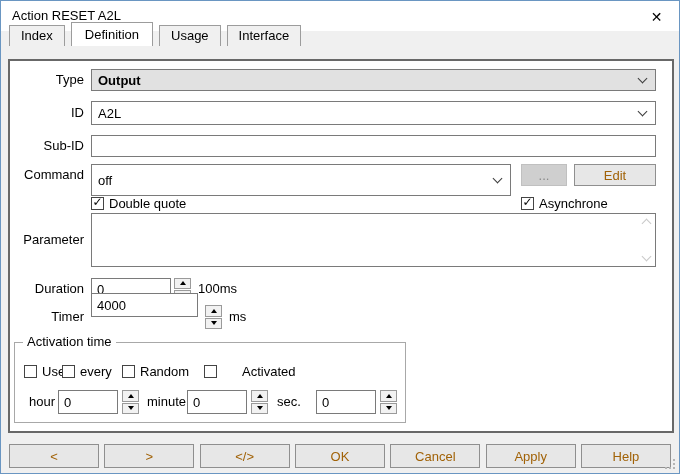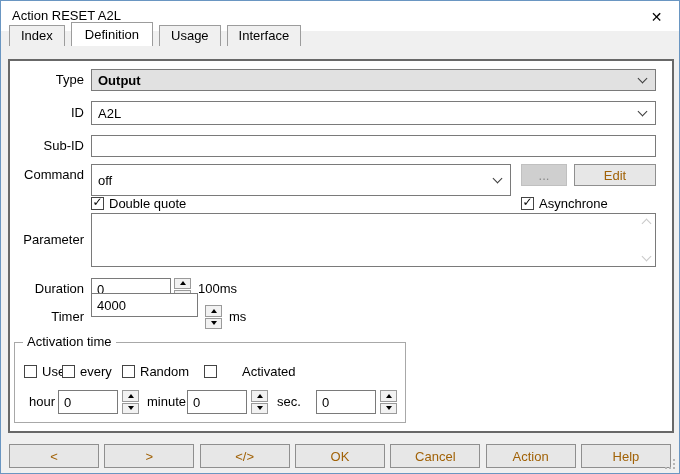--- a/index.html
+++ b/index.html
@@ -216,20 +216,20 @@
       </div>
     </div>
   </div>
 
   <div class="footer">
     <button class="btn">&lt;</button>
     <button class="btn">&gt;</button>
     <button class="btn">&lt;/&gt;</button>
     <button class="btn">OK</button>
     <button class="btn">Cancel</button>
-    <button class="btn">Action</button>
+    <button class="btn">Apply</button>
     <button class="btn">Help</button>
   </div>
 
   <div class="grip">
       <i></i>
     </div>
 </div>
 
 </body></html>

